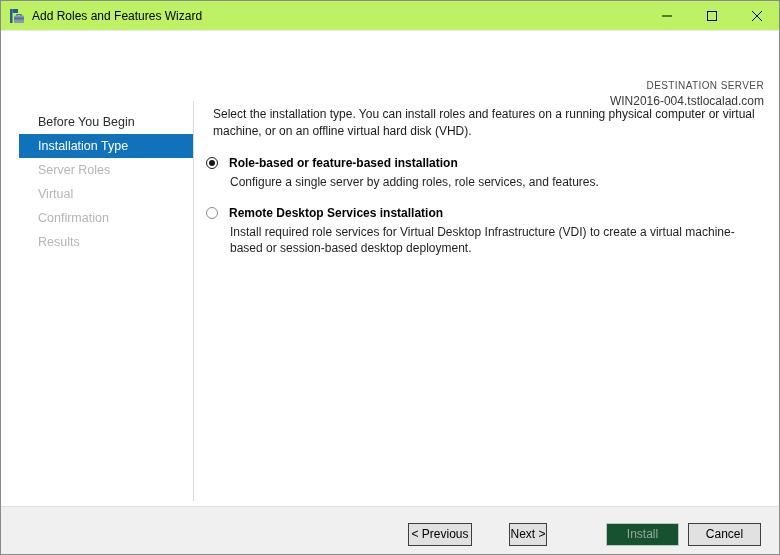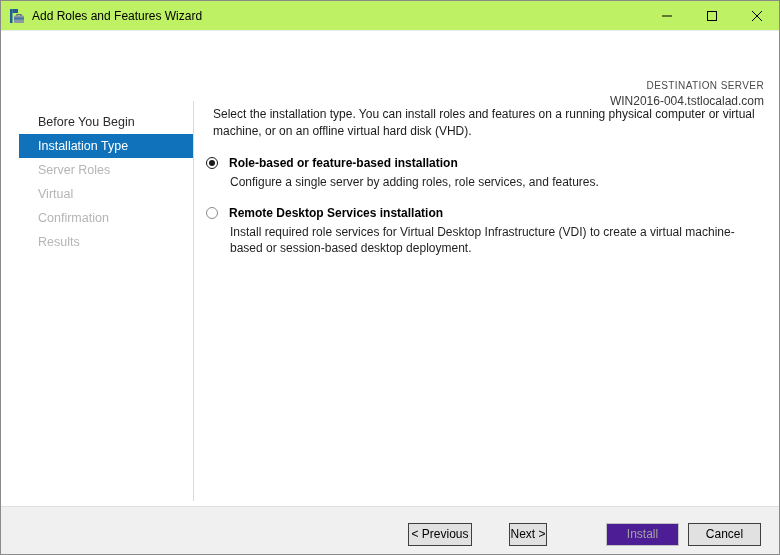--- a/index.html
+++ b/index.html
@@ -85,21 +85,21 @@
     background: #f0f0f0; border-top: 1px solid #dfdfdf;
   }
   .btn {
     position: absolute; top: 16px; height: 23px;
     background: #e1e1e1; border: 1px solid #3f3f3f;
     font-family: "Liberation Sans", sans-serif; font-size: 12px; color: #000;
     text-align: center; line-height: 21px; cursor: default;
   }
   .btn-previous { left: 407px; width: 64px; }
   .btn-next     { left: 496px; width: 38px; margin-left: 12px; }
-  .btn-install  { left: 605px; width: 73px; background: #4c1d95; border-color: #c3c3c3; color: #a1a1a1; }
+  .btn-install  { left: 605px; width: 73px; background: #14532d; border-color: #c3c3c3; color: #a1a1a1; }
   .btn-cancel   { left: 687px; width: 73px; }
 </style>
 </head>
 <body>
 
 <div class="window">
 
   <div class="titlebar">
     <span class="titlebar-icon">
       <svg width="16" height="16" viewBox="0 0 16 16">

